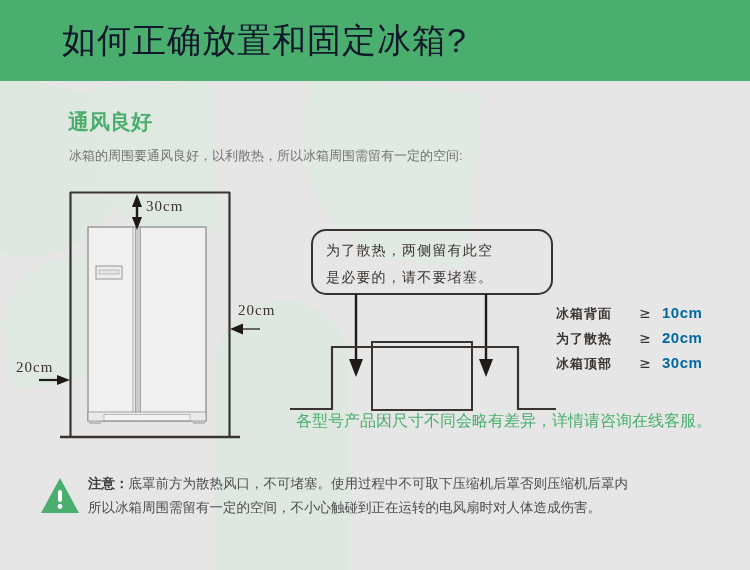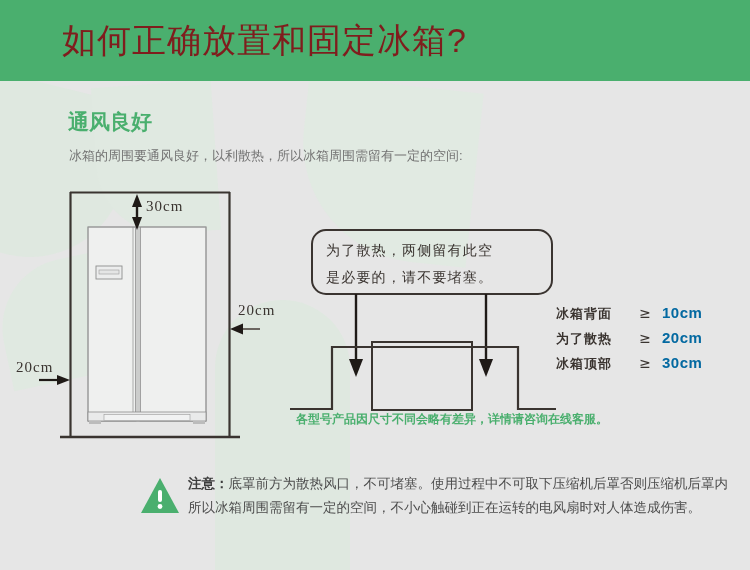--- a/index.html
+++ b/index.html
@@ -29,21 +29,21 @@
     height: 81px;
     background: #4aaf6e;
     box-sizing: border-box;
   }
   #header-title {
     position: absolute;
     left: 62px;
     top: 17px;
     font-size: 34px;
     line-height: 46px;
-    color: #7f1d1d;
+    color: #0f172a;
     letter-spacing: 1px;
     font-weight: 400;
     white-space: nowrap;
   }
 
   
   .blob {
     position: absolute;
     background: #dbe6dd;
     pointer-events: none;
@@ -145,34 +145,33 @@
     font-weight: bold;
     color: #0369a1;
     font-family: "Liberation Sans", sans-serif;
     letter-spacing: 0.5px;
   }
 
   
   #disclaimer {
     position: absolute;
     left: 296px; top: 411px;
-    font-size: 12px;
-    font-weight: bold;
+    font-size: 16px;
+    font-weight: normal;
     color: #4aaf6e;
     white-space: nowrap;
   }
 
   
   #warning-block {
     position: absolute;
     left: 38px; top: 472px;
     width: 690px;
     display: flex;
     align-items: flex-start;
-    justify-content: flex-end;
   }
   #warning-icon {
     width: 44px;
     height: 44px;
     flex: 0 0 44px;
     margin-top: 2px;
   }
   #warning-text {
     margin-left: 6px;
     font-size: 13.5px;

